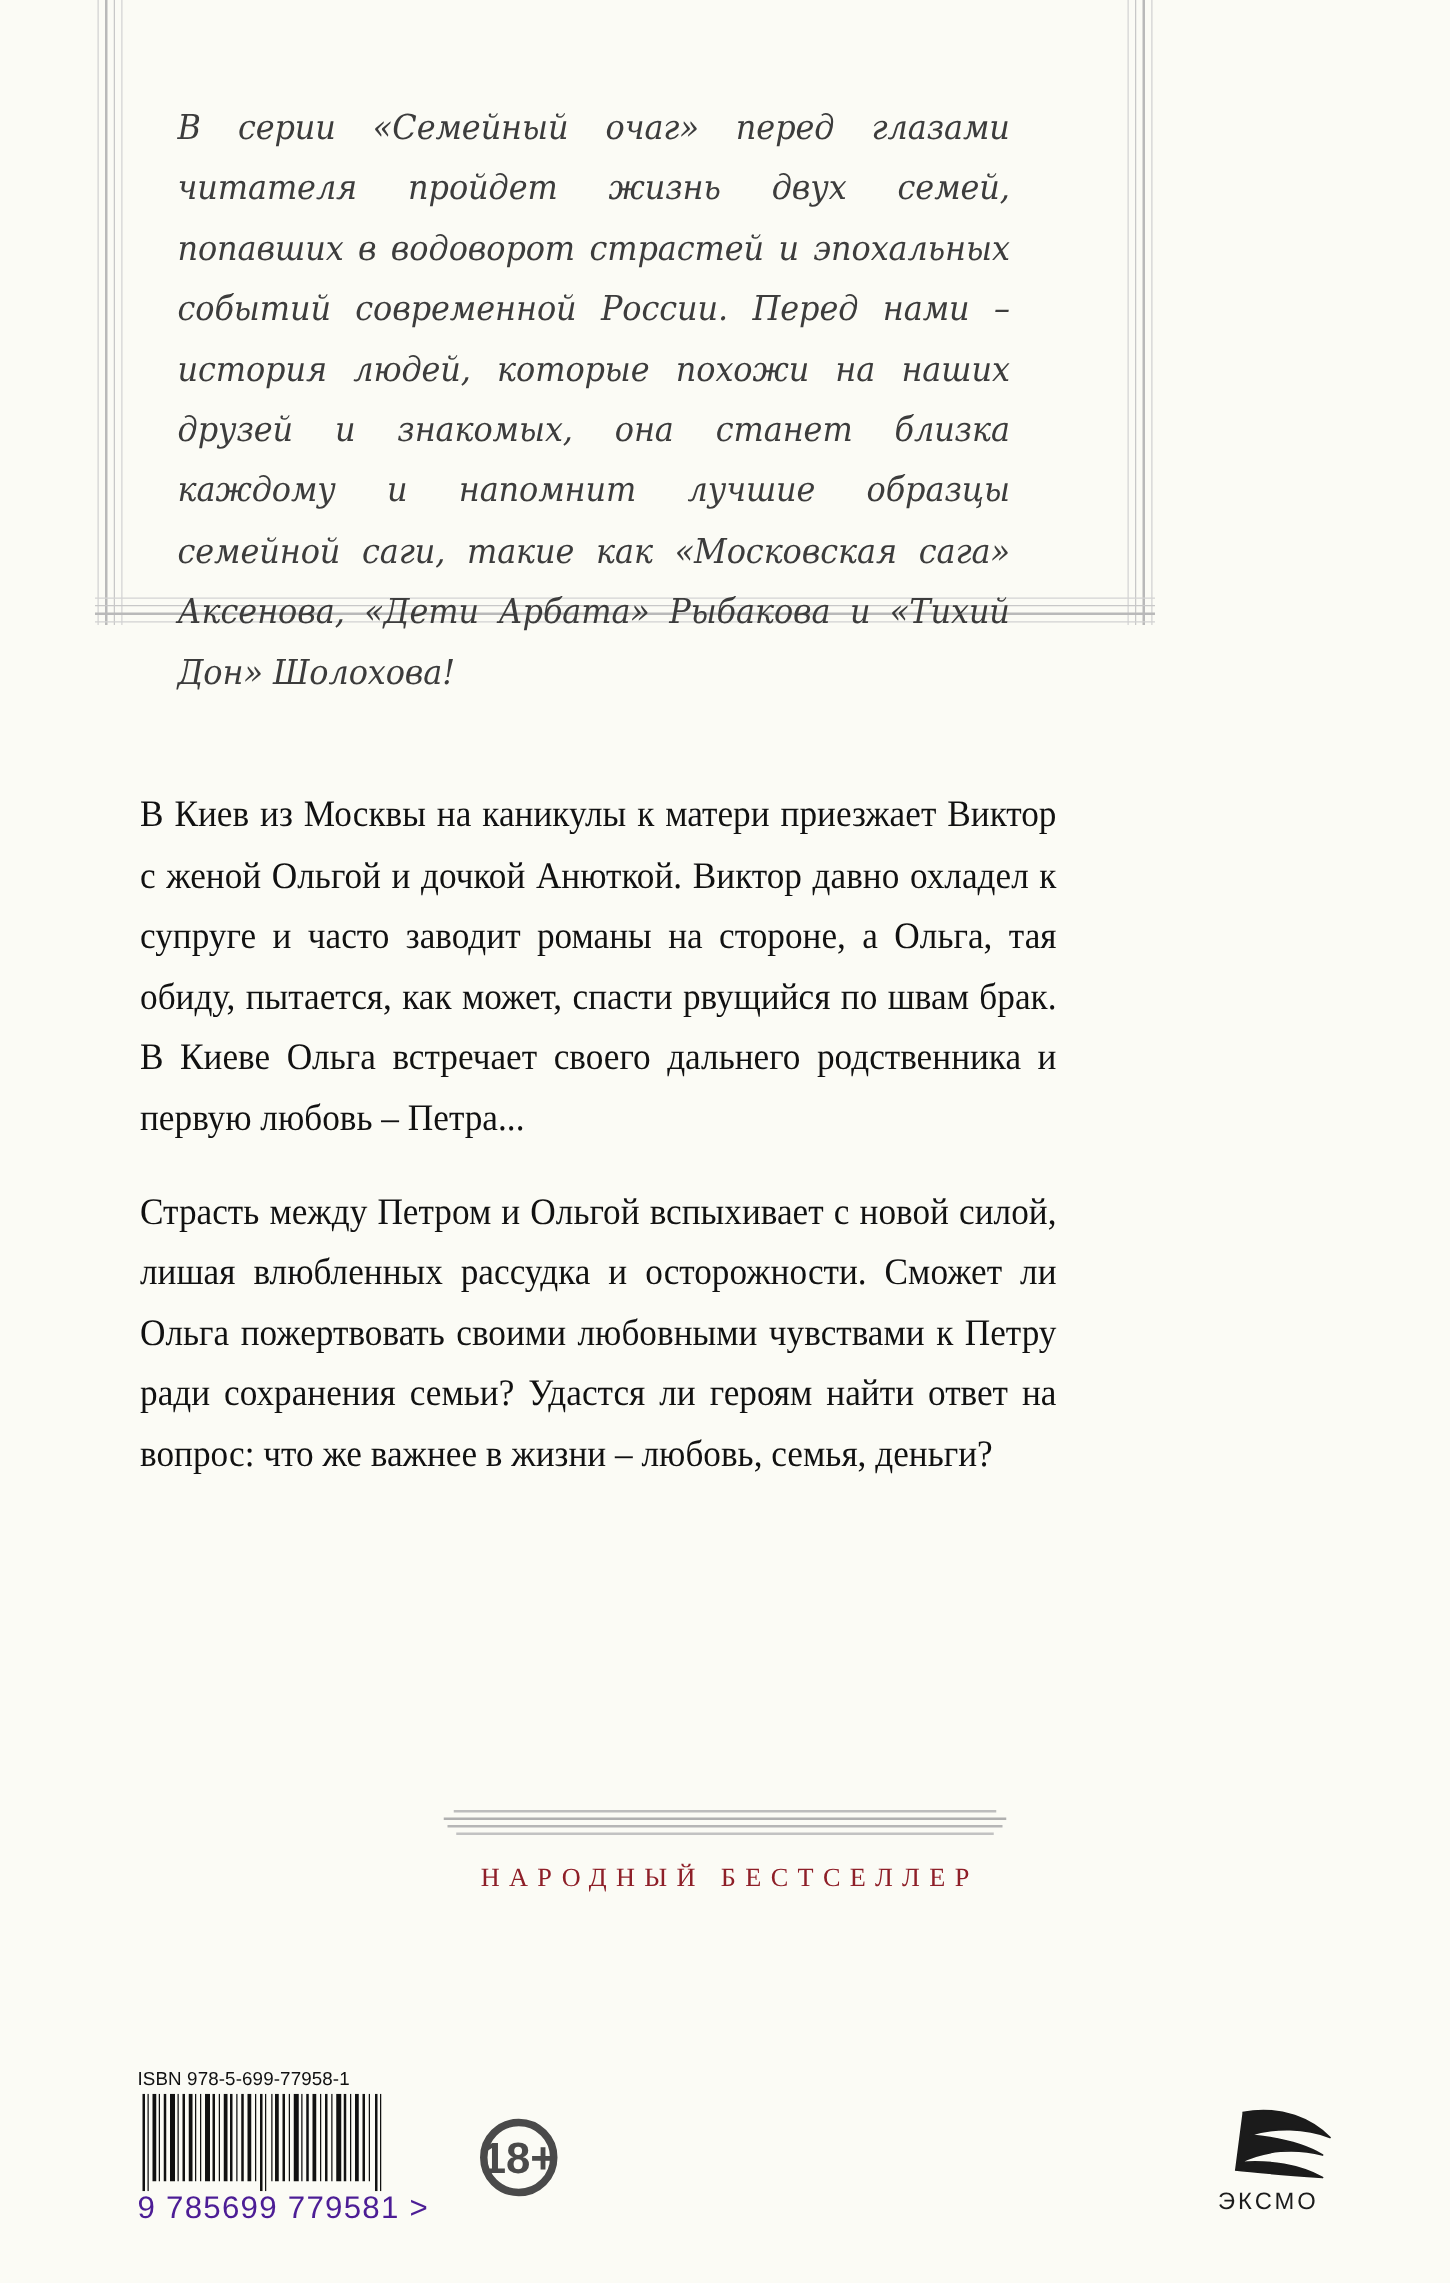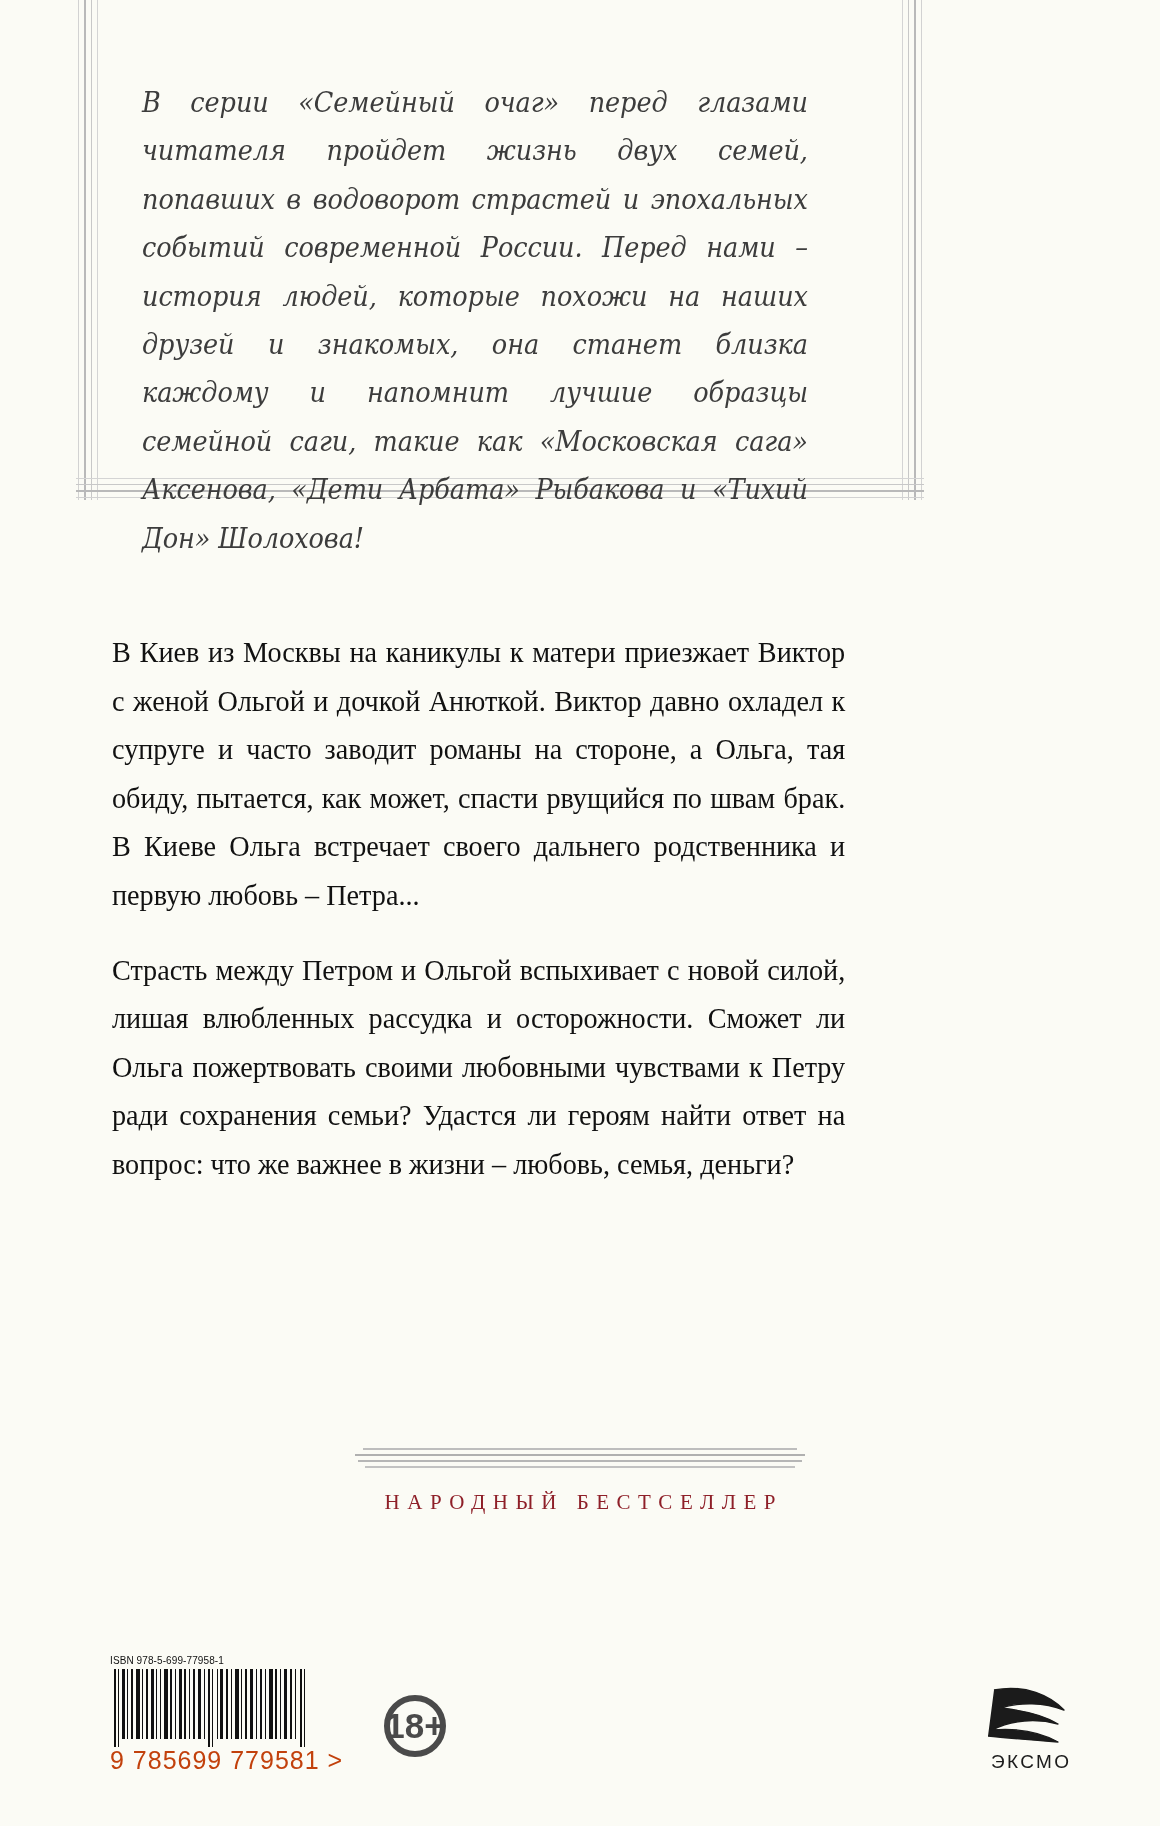--- a/index.html
+++ b/index.html
@@ -162,55 +162,54 @@
 
   
   .isbn-block {
     position: absolute;
     left: 110px;
     top: 1655px;
     width: 230px;
   }
   .isbn-label {
     font-family: "Liberation Sans", "DejaVu Sans", sans-serif;
-    font-size: 10px;
+    font-size: 15px;
     color: #111;
     margin-bottom: 3px;
     letter-spacing: 0.1px;
   }
   .barcode {
     width: 215px;
     height: 78px;
     display: block;
   }
   .barcode-digits {
     font-family: "Liberation Sans", "DejaVu Sans", sans-serif;
     font-size: 25px;
-    color: #c2410c;
+    color: #4c1d95;
     letter-spacing: 1px;
     margin-top: -1px;
     white-space: nowrap;
   }
 
   
   .age-badge {
     position: absolute;
     left: 382px;
     top: 1693px;
     width: 66px;
     height: 66px;
   }
 
   
   .publisher-logo {
     position: absolute;
     right: 72px;
     top: 1680px;
     width: 116px;
-    text-align: center;
   }
   .publisher-mark { display: block; margin: 0 auto; }
   .publisher-name {
     font-family: "Liberation Sans", "DejaVu Sans", sans-serif;
     font-size: 19px;
     letter-spacing: 2.4px;
     color: #1b1b1b;
     margin-top: 5px;
     text-indent: 2.4px;
   }

